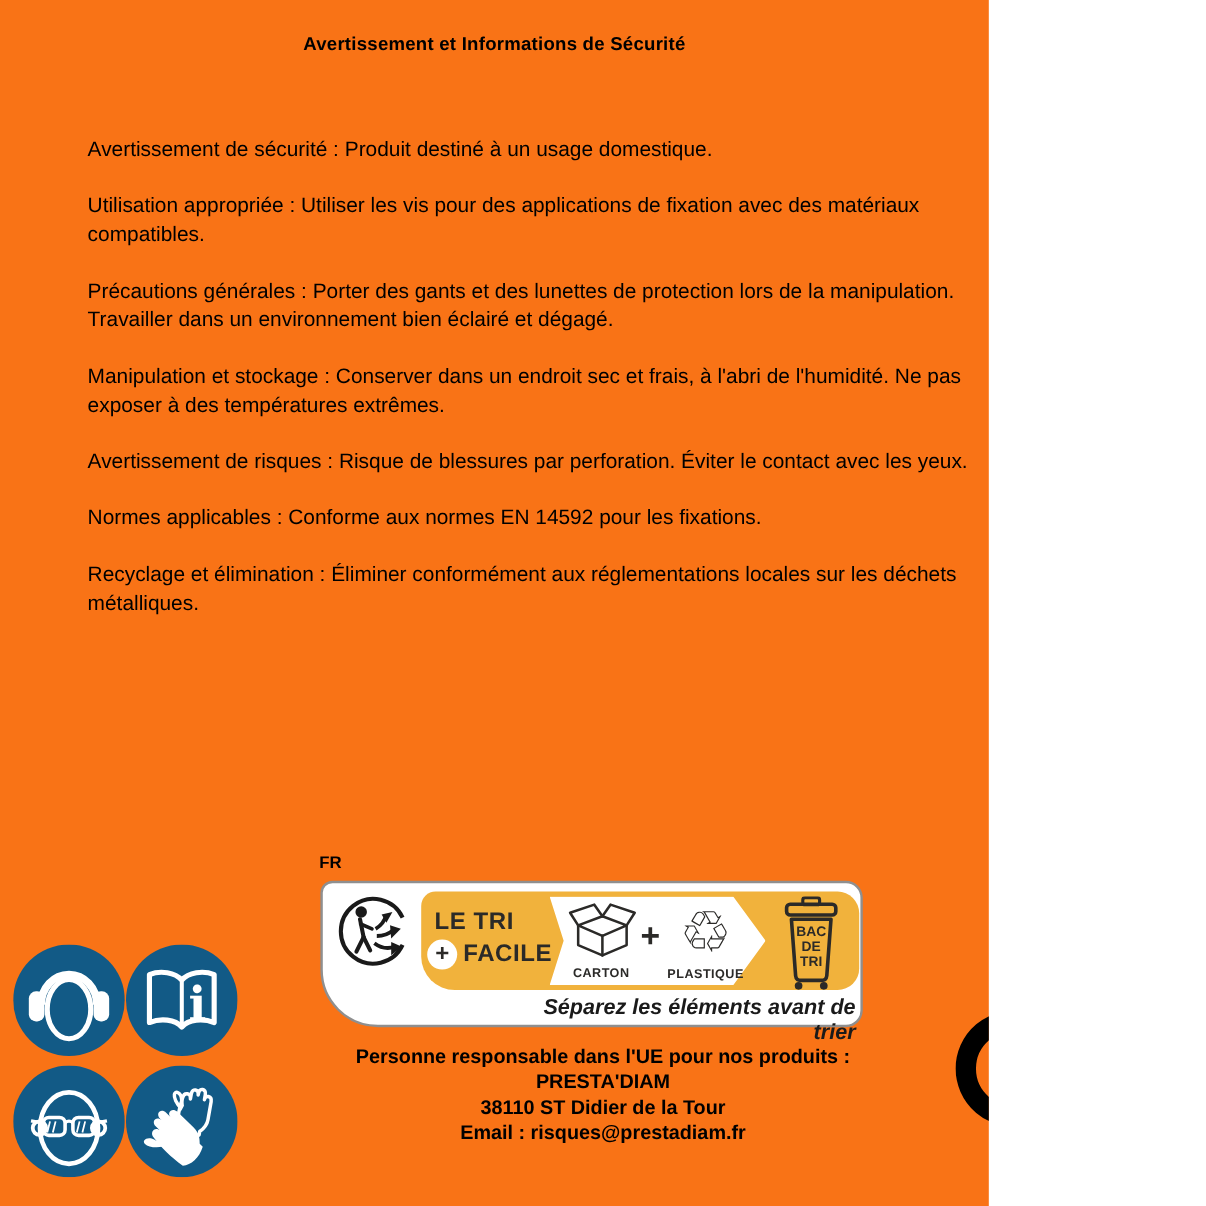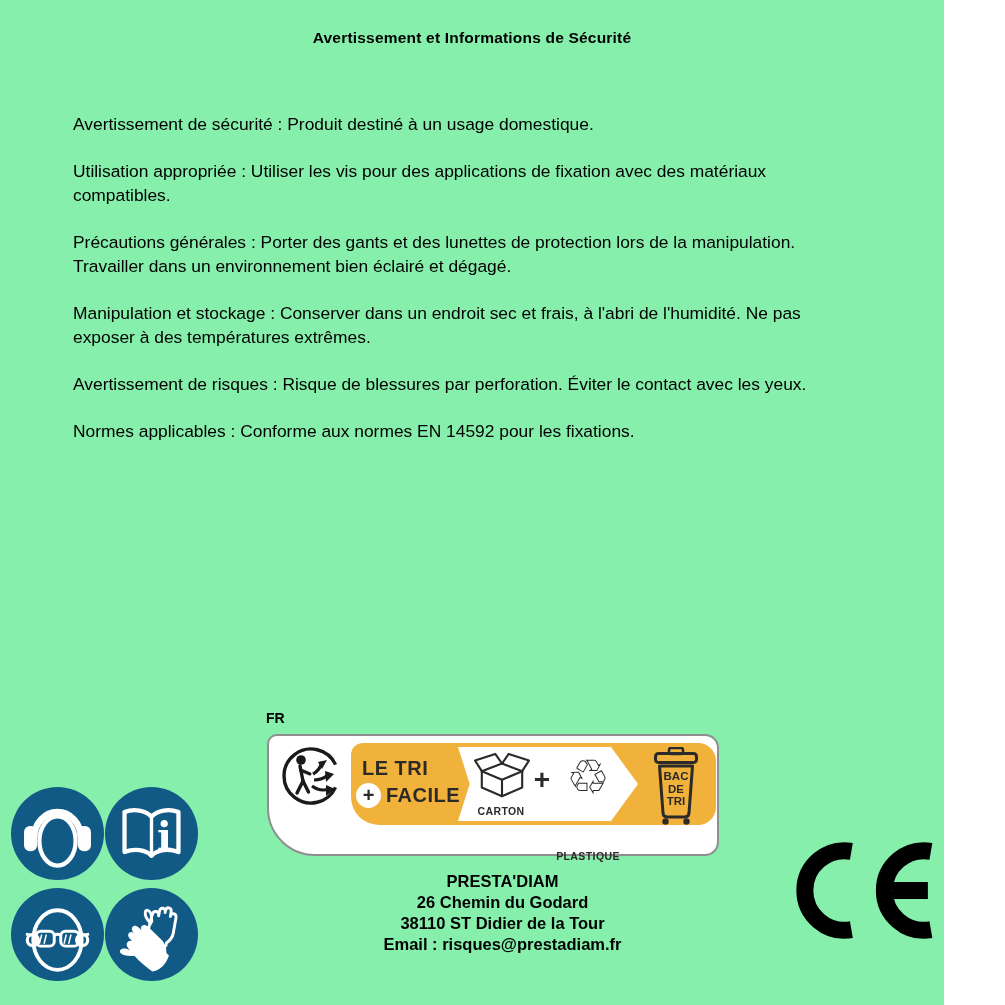--- a/index.html
+++ b/index.html
@@ -1,16 +1,16 @@
 <!DOCTYPE html>
 <html style="--mandatory-blue: #125A86; --info-tri-yellow: #F1B23C; --box-border: #8F8F8F; --ink: #2B2A28;"><head>
 <meta charset="utf-8">
 <style>
   html,body{margin:0;padding:0;background:#fff;}
-  .page{position:relative;width:944px;height:1005px;background:#86efac;overflow:hidden;
+  .page{position:relative;width:824px;height:1005px;background:#f97316;overflow:hidden;
         font-family:"Liberation Sans", sans-serif;color:#000;}
   .title{position:absolute;top:29px;left:0;width:100%;text-align:center;
          font-size:15.5px;font-weight:bold;letter-spacing:.2px;}
   .body-text{position:absolute;left:73px;top:84px;width:886px;margin-top:28px;}
   .para{margin:0 0 23px 0;font-size:17.4px;line-height:24px;white-space:pre-line;}
   
   .sign{position:absolute;width:93px;height:93px;}
   .sign-bg{fill:var(--mandatory-blue,#125A86);}
   
   .fr-label{position:absolute;left:266px;top:710px;font-size:14px;font-weight:bold;}
@@ -61,20 +61,22 @@
   <div class="body-text">
     <p class="para">Avertissement de sécurité : Produit destiné à un usage domestique.</p>
     <p class="para">Utilisation appropriée : Utiliser les vis pour des applications de fixation avec des matériaux
 compatibles.</p>
     <p class="para">Précautions générales : Porter des gants et des lunettes de protection lors de la manipulation.
 Travailler dans un environnement bien éclairé et dégagé.</p>
     <p class="para">Manipulation et stockage : Conserver dans un endroit sec et frais, à l'abri de l'humidité. Ne pas
 exposer à des températures extrêmes.</p>
     <p class="para">Avertissement de risques : Risque de blessures par perforation. Éviter le contact avec les yeux.</p>
     <p class="para">Normes applicables : Conforme aux normes EN 14592 pour les fixations.</p>
+    <p class="para">Recyclage et élimination : Éliminer conformément aux réglementations locales sur les déchets
+métalliques.</p>
   </div>
 
   <svg class="sign" style="left:11px;top:787px;" viewBox="0 0 100 100">
     <circle class="sign-bg" cx="50" cy="50" r="50"></circle>
     <ellipse class="wstroke" cx="50" cy="58" rx="19.5" ry="26.5" stroke-width="4.6"></ellipse>
     <path class="wstroke" d="M25,54 a25,27 0 0 1 50,0" stroke-width="7"></path>
     <rect x="14" y="42" width="14" height="27" rx="6.5" fill="#fff"></rect>
     <rect x="72" y="42" width="14" height="27" rx="6.5" fill="#fff"></rect>
   </svg>
 
@@ -142,37 +144,38 @@
     <path class="cstroke" stroke-width="2.2" d="M9,21 L9,38 L30,47 L51,38 L51,21"></path>
     <path class="cstroke" stroke-width="2.2" d="M30,30 L30,47"></path>
     <path class="cstroke" stroke-width="2.2" d="M9,21 L2,10 L23,3 L30,13"></path>
     <path class="cstroke" stroke-width="2.2" d="M51,21 L58,10 L37,3 L30,13"></path>
   </svg>
   <div class="mat-label" style="left:466px;top:805px;width:70px;">CARTON</div>
 
   <div class="mat-plus">+</div>
 
   <div class="recycle-glyph">♲</div>
-  <div class="mat-label" style="left:551px;top:850px;width:74px;">PLASTIQUE</div>
+  <div class="mat-label" style="left:551px;top:806px;width:74px;">PLASTIQUE</div>
 
   <svg class="bin" viewBox="0 0 46 78">
     <rect class="cstroke" x="16" y="1" width="14" height="6" rx="2" stroke-width="2.6"></rect>
     <rect class="cstroke" x="2.5" y="6.5" width="41" height="9" rx="3" stroke-width="3"></rect>
     <path class="cstroke" stroke-width="3" d="M6.5,19 L10,66 Q10.4,70 14.5,70 L31.5,70 Q35.6,70 36,66 L39.5,19 Z"></path>
     <circle cx="12.5" cy="74.5" r="3.2" fill="#2b2a28"></circle>
     <circle cx="33.5" cy="74.5" r="3.2" fill="#2b2a28"></circle>
     <text x="23" y="33" text-anchor="middle">BAC</text>
     <text x="23" y="45.5" text-anchor="middle">DE</text>
     <text x="23" y="58" text-anchor="middle">TRI</text>
   </svg>
 
+  <div class="caption">Séparez les éléments avant de trier</div>
 
   <div class="responsible">
+    <div>Personne responsable dans l'UE pour nos produits :</div>
     <div>PRESTA'DIAM</div>
-    <div>26 Chemin du Godard</div>
     <div>38110 ST Didier de la Tour</div>
     <div>Email : risques@prestadiam.fr</div>
   </div>
 
   <svg class="ce" viewBox="0 0 165 100">
     <path d="M57.1,9.6 A41,41 0 1 0 57.1,90.4" stroke="#000" stroke-width="17.5" fill="none"></path>
     <path d="M139.1,9.6 A41,41 0 1 0 139.1,90.4" stroke="#000" stroke-width="17.5" fill="none"></path>
     <path d="M100,50 L136,50" stroke="#000" stroke-width="17.5" fill="none"></path>
   </svg>
 

